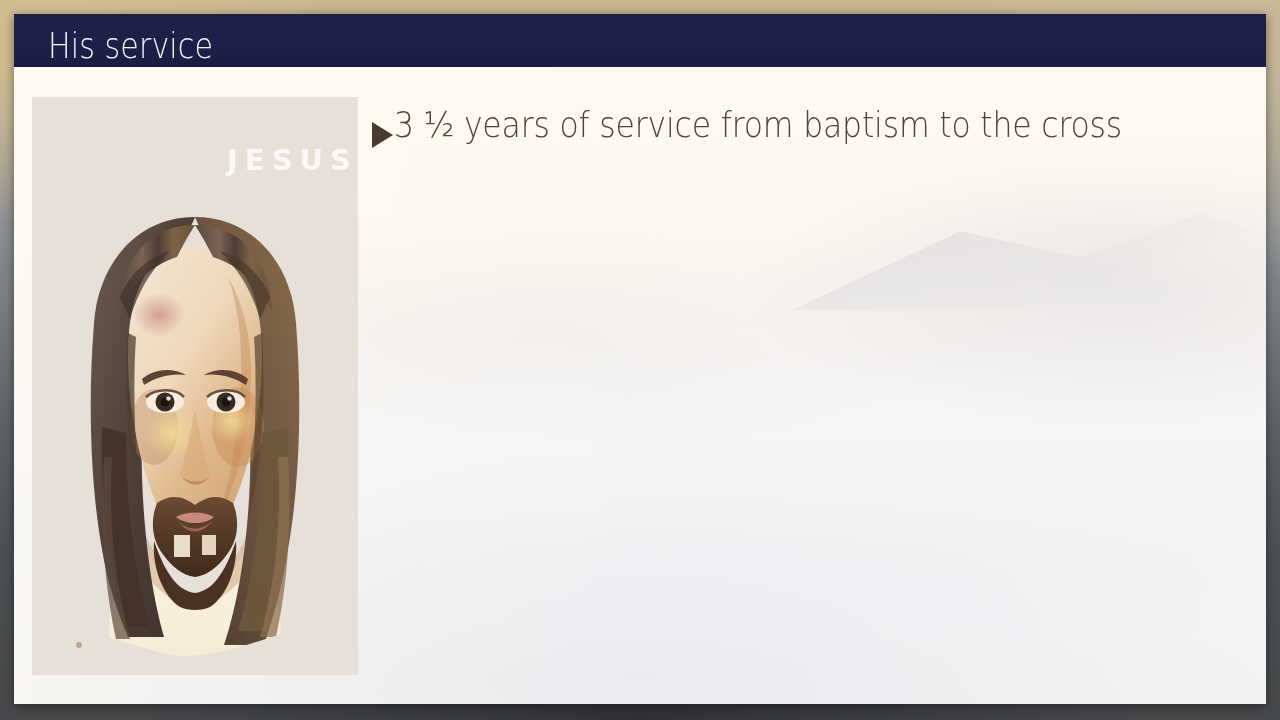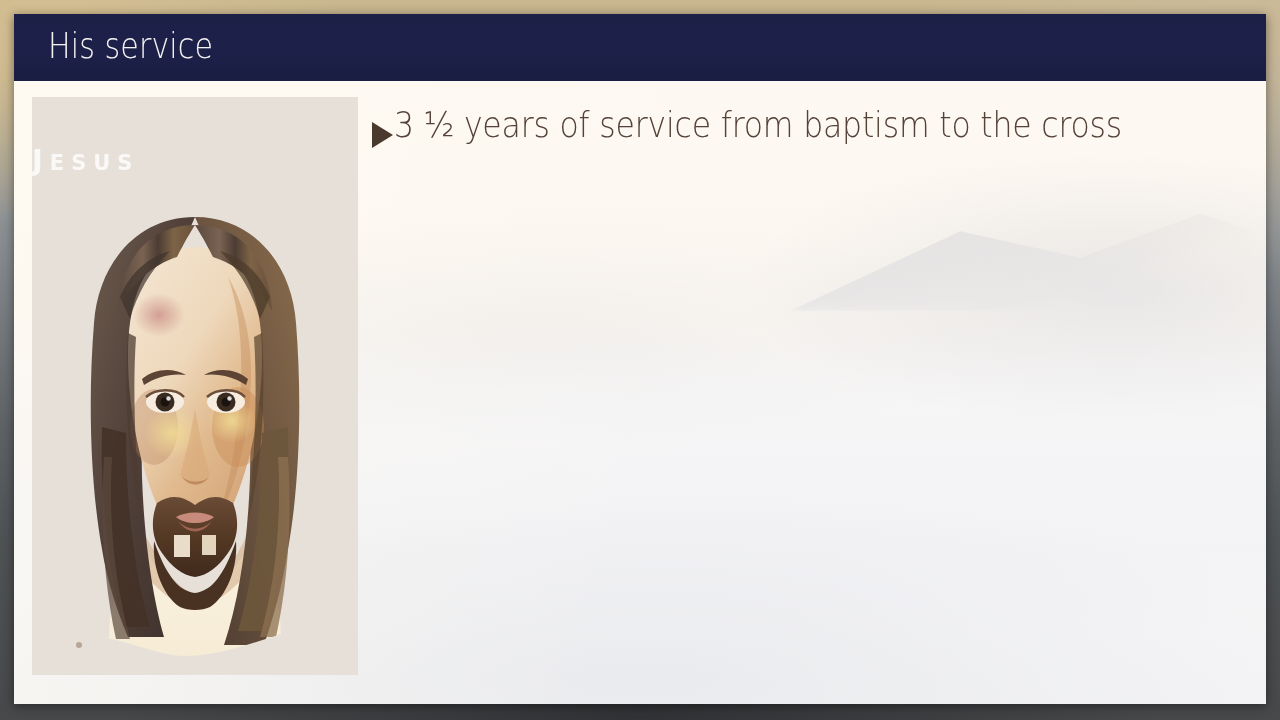--- a/index.html
+++ b/index.html
@@ -90,21 +90,21 @@
     clip-path: polygon(0% 100%, 34% 28%, 58% 52%, 82% 12%, 100% 40%, 100% 100%);
     filter: blur(6px);
   }
 
   
   #title-bar {
     position: absolute;
     left: 0;
     top: 0;
     width: 1252px;
-    height: 67px;
+    height: 53px;
     background: linear-gradient(to bottom, #1c1f46 0%, #1d2049 50%, #1a1d42 100%);
   }
   #title-text {
     position: absolute;
     left: 34px;
     top: 12px;
     color: #f4f3f2;
     font-family: "DejaVu Sans", sans-serif;
     font-size: 35px;
     font-weight: 300;
@@ -131,25 +131,25 @@
     width: 326px;
     height: 578px;
     background: #e6e0d9;
     overflow: hidden;
   }
   #pic-word {
     position: absolute;
     left: 0;
     top: 34px;
     width: 100%;
-    text-align: left;
+    text-align: right;
     color: #fbfaf8;
     font-family: "DejaVu Sans", sans-serif;
     font-weight: bold;
-    font-size: 30px;
+    font-size: 42px;
     letter-spacing: 7px;
     font-variant: small-caps;
     text-transform: lowercase;
     opacity: 0.97;
   }
   #pic-word::first-letter { font-size: 42px; }
 
   
   #portrait { position: absolute; left: 0; top: 0; width: 326px; height: 578px; }
 

